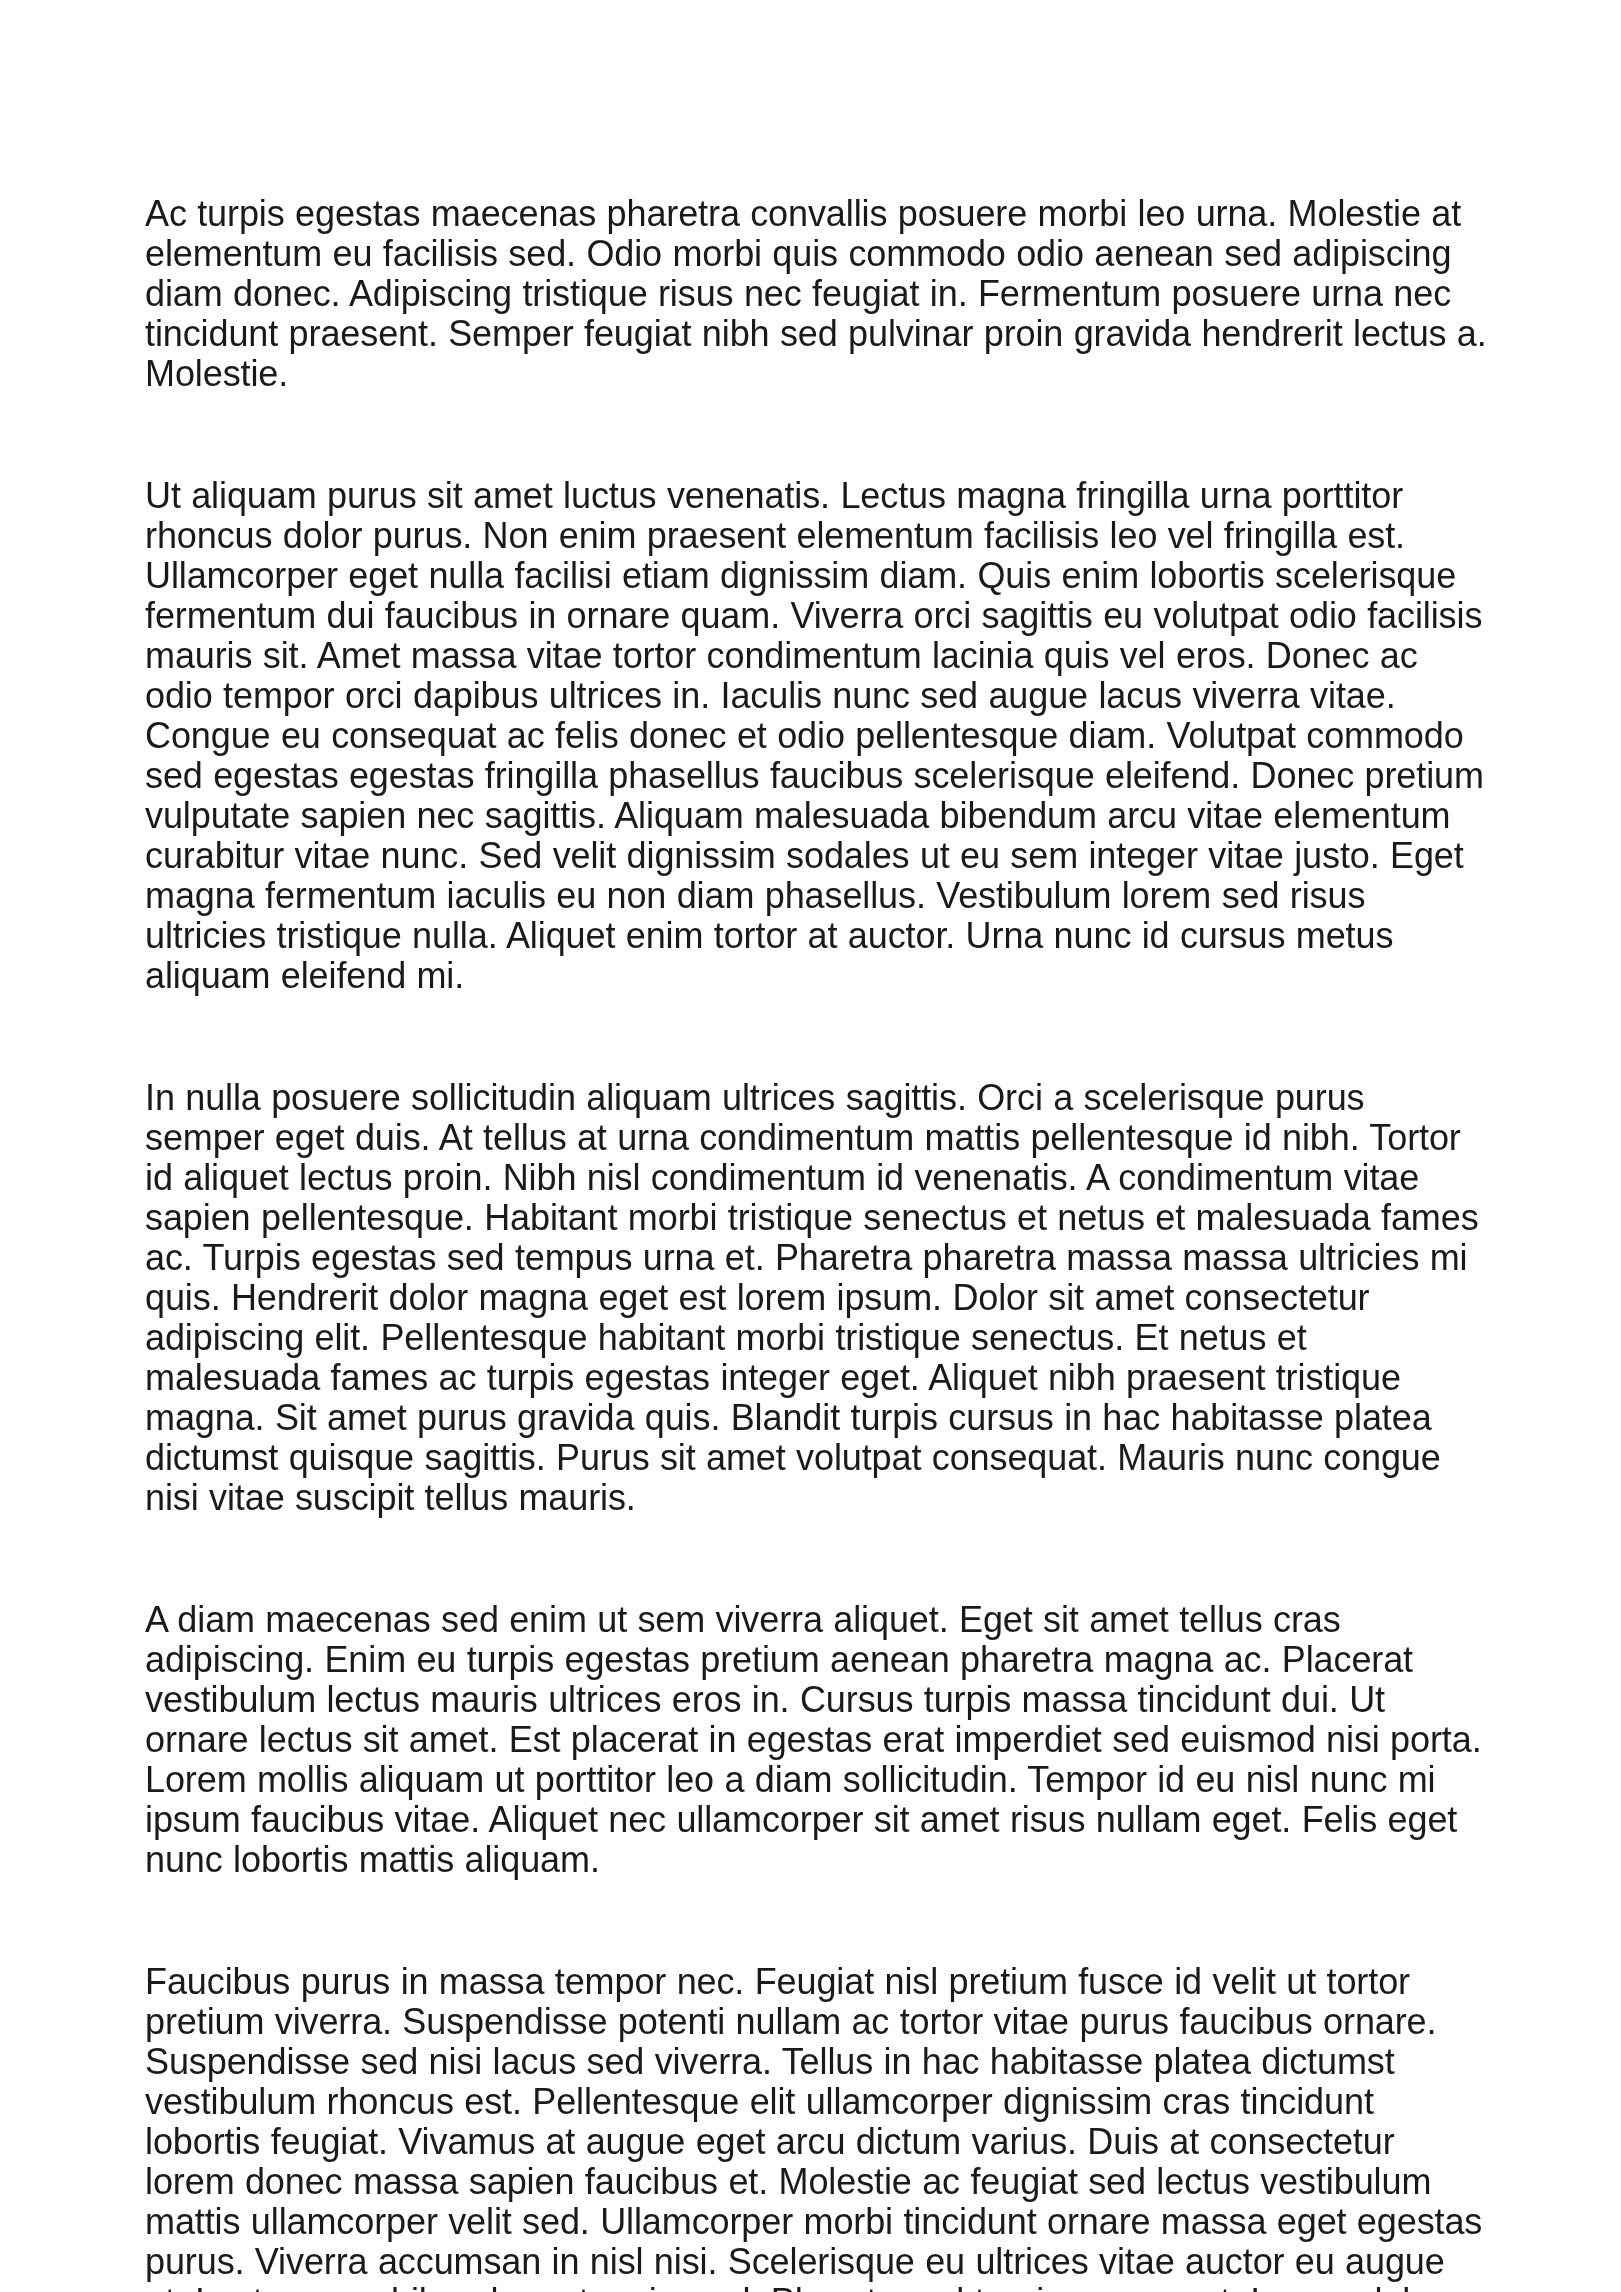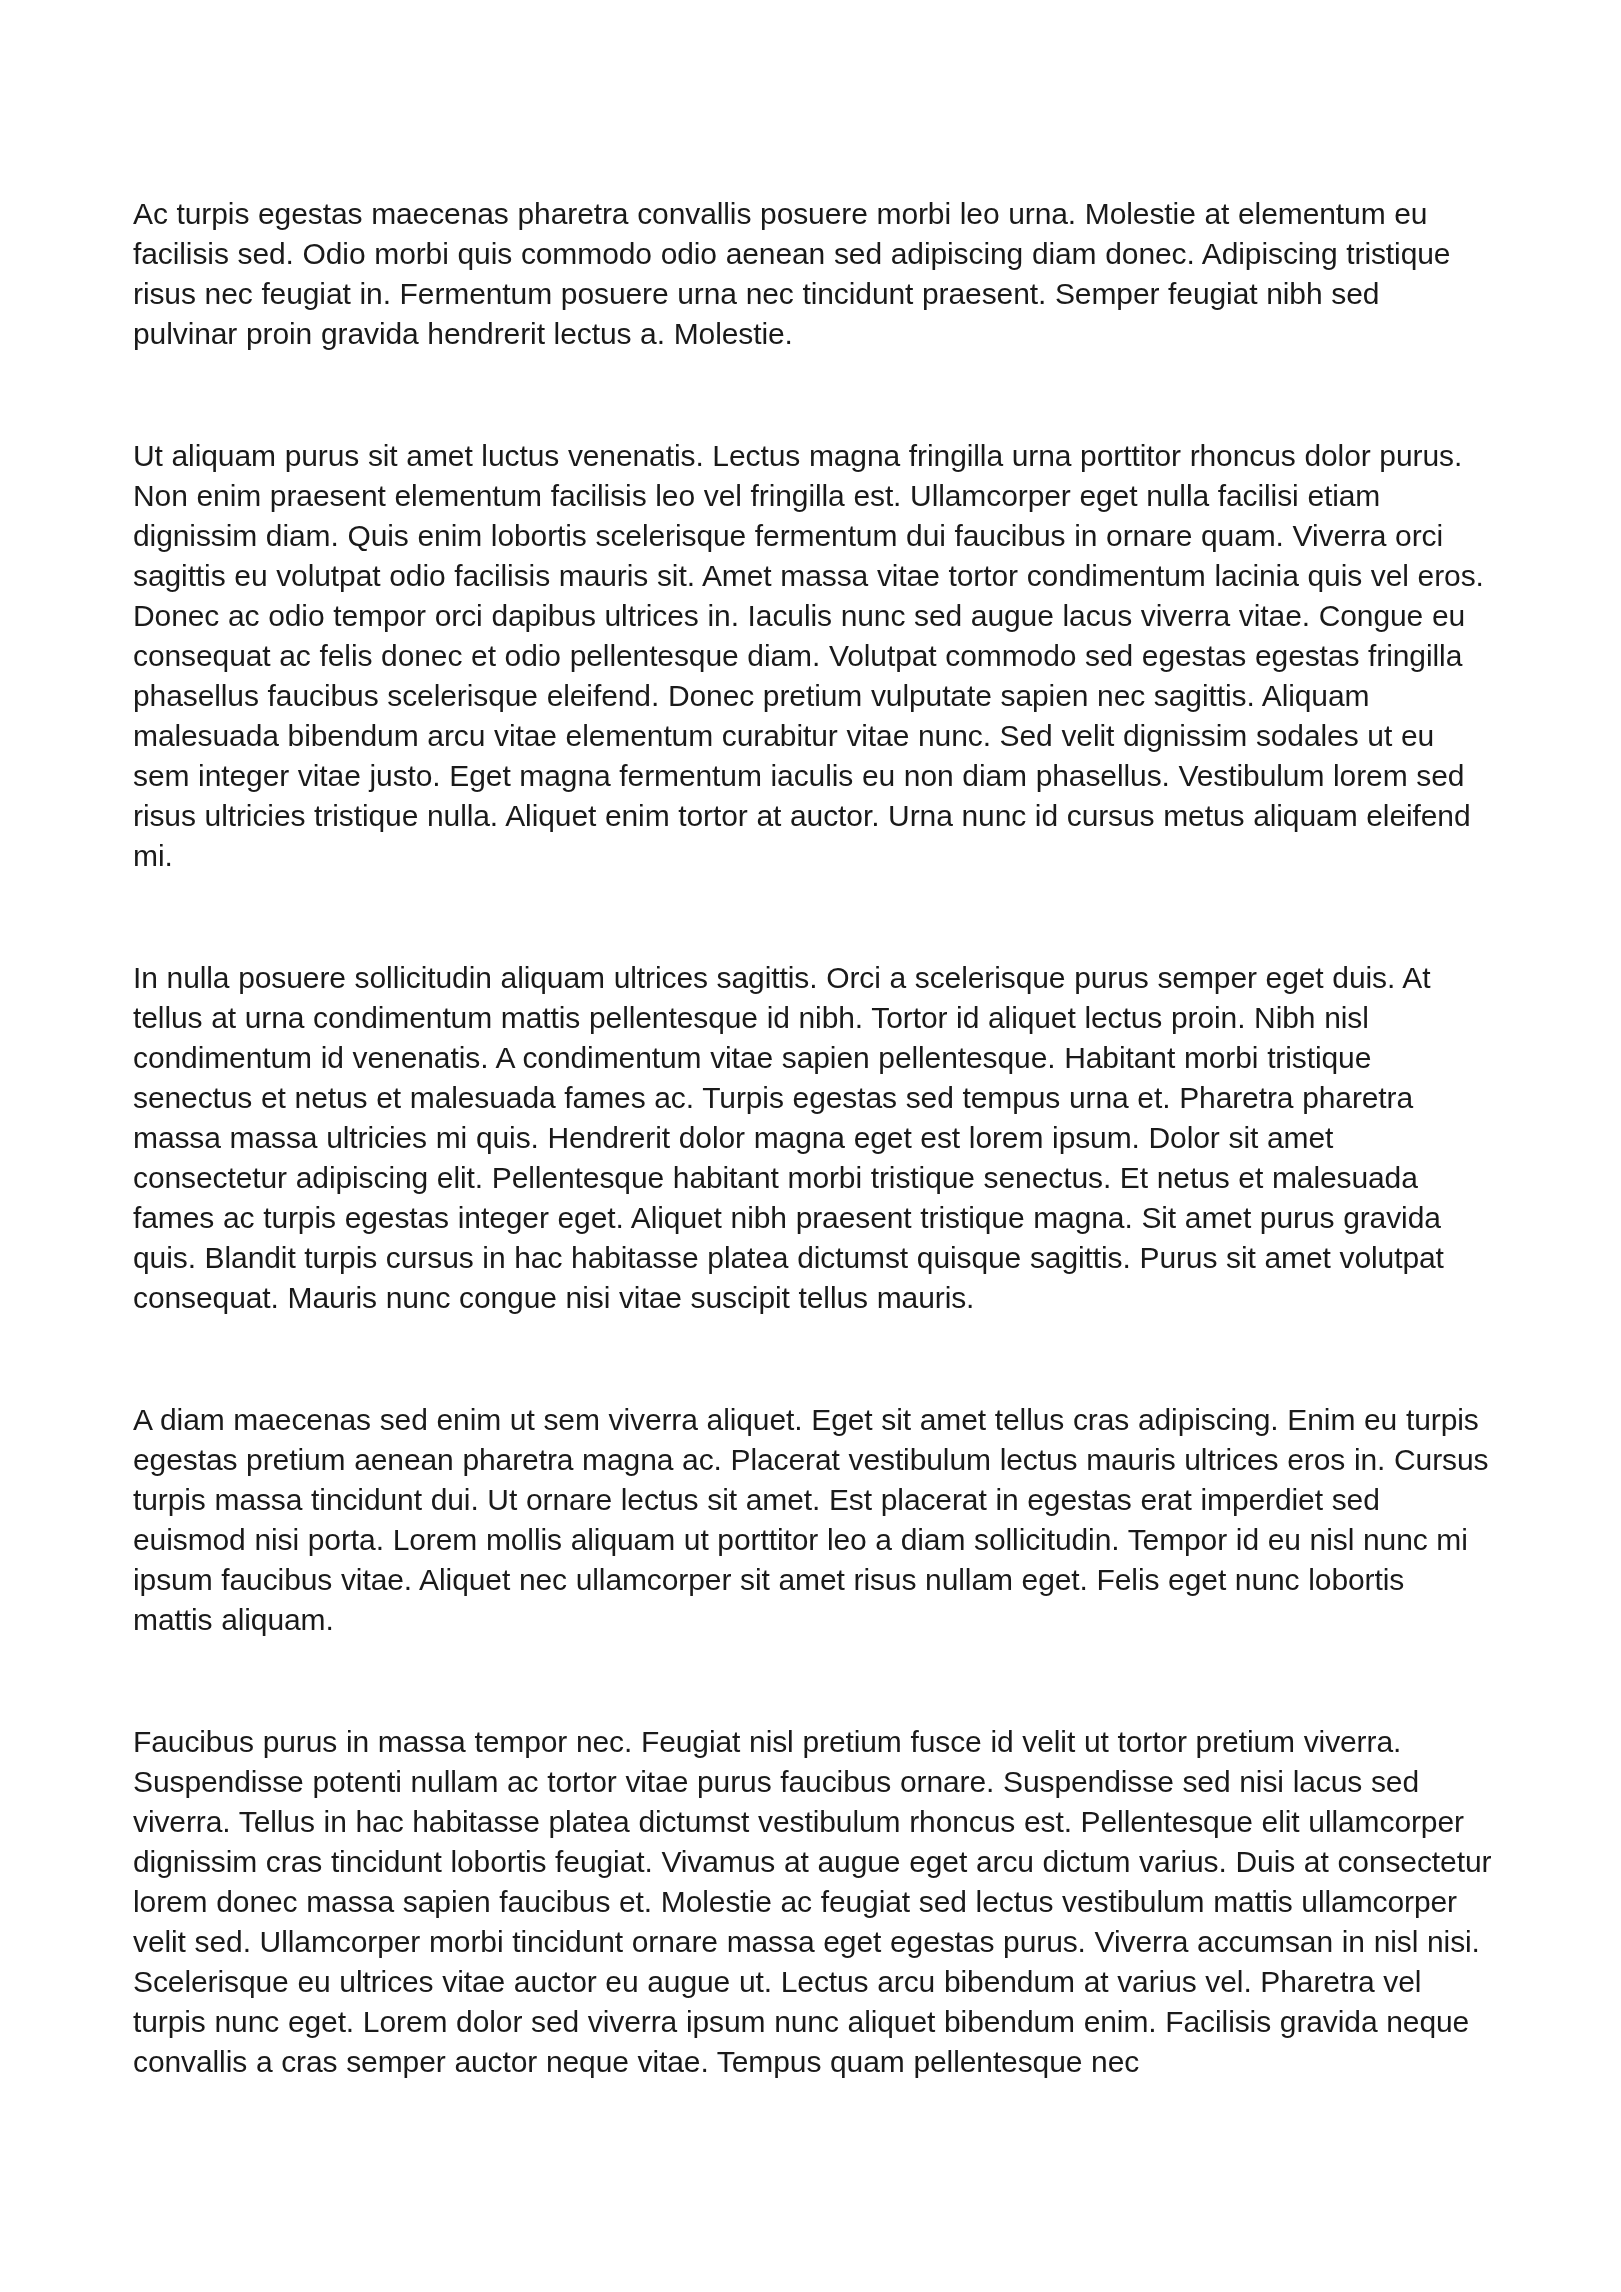--- a/index.html
+++ b/index.html
@@ -11,22 +11,22 @@
     position: relative;
     width: 1621px;
     height: 2293px;
     background: #ffffff;
     box-sizing: border-box;
     padding: 194px 129px 0 133px;
     overflow: hidden;
     font-family: "Liberation Sans", "DejaVu Sans", sans-serif;
   }
   .body-text p {
-    margin: 0 0 82px 0;
-    font-size: 30px;
+    margin: 0 0 82px 12px;
+    font-size: 36px;
     line-height: 40px;
     letter-spacing: -0.1px;
     color: #1a1a1a;
     text-align: left;
     word-spacing: 0.5px;
   }
 </style>
 </head>
 <body>
 

